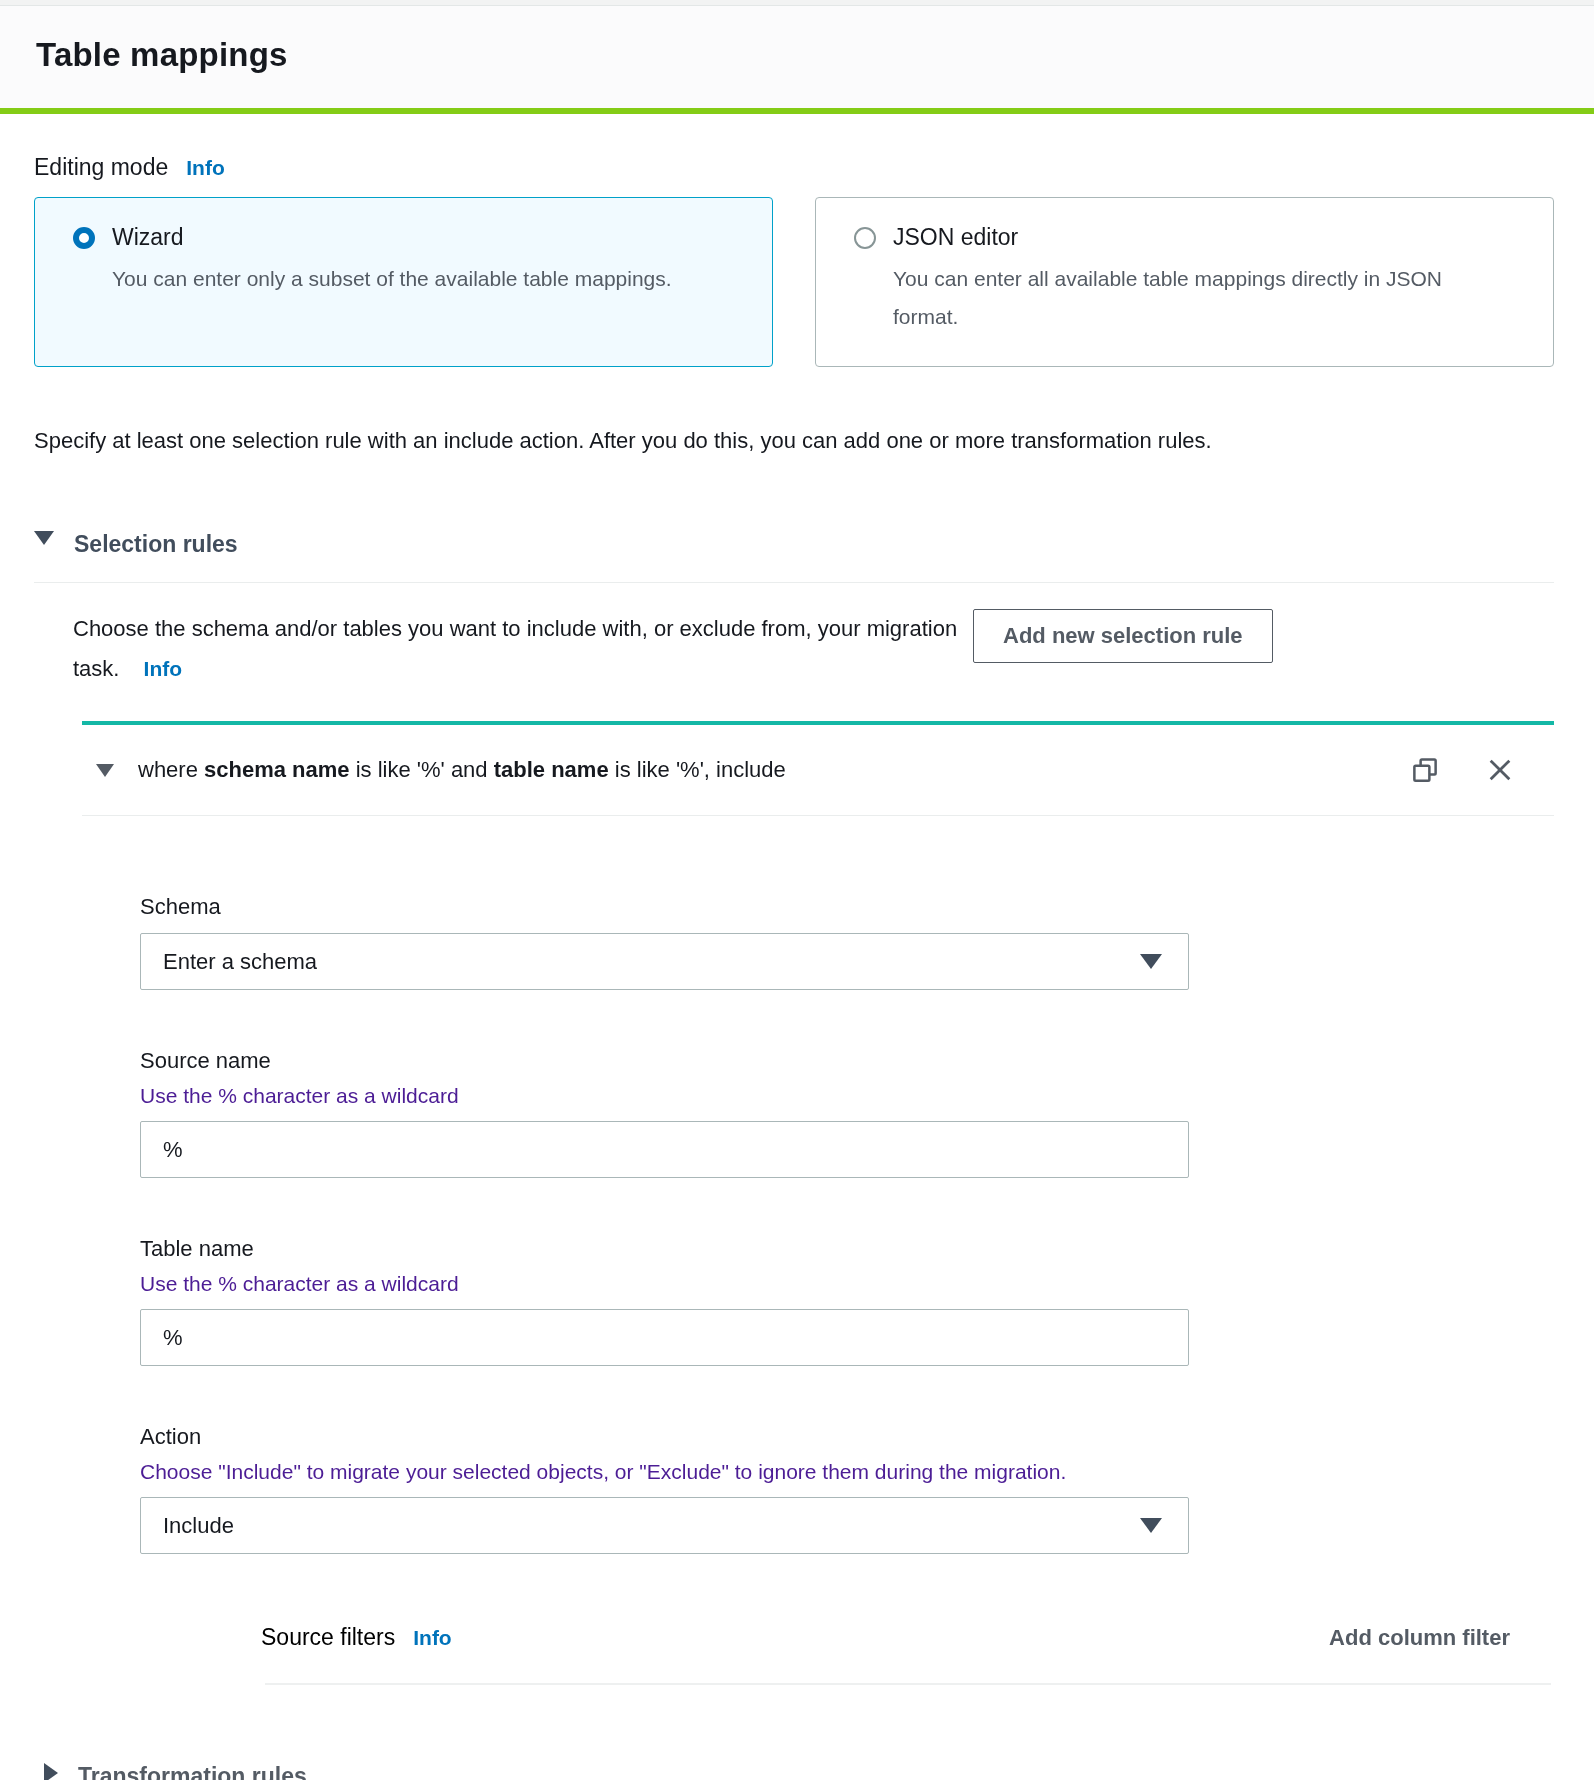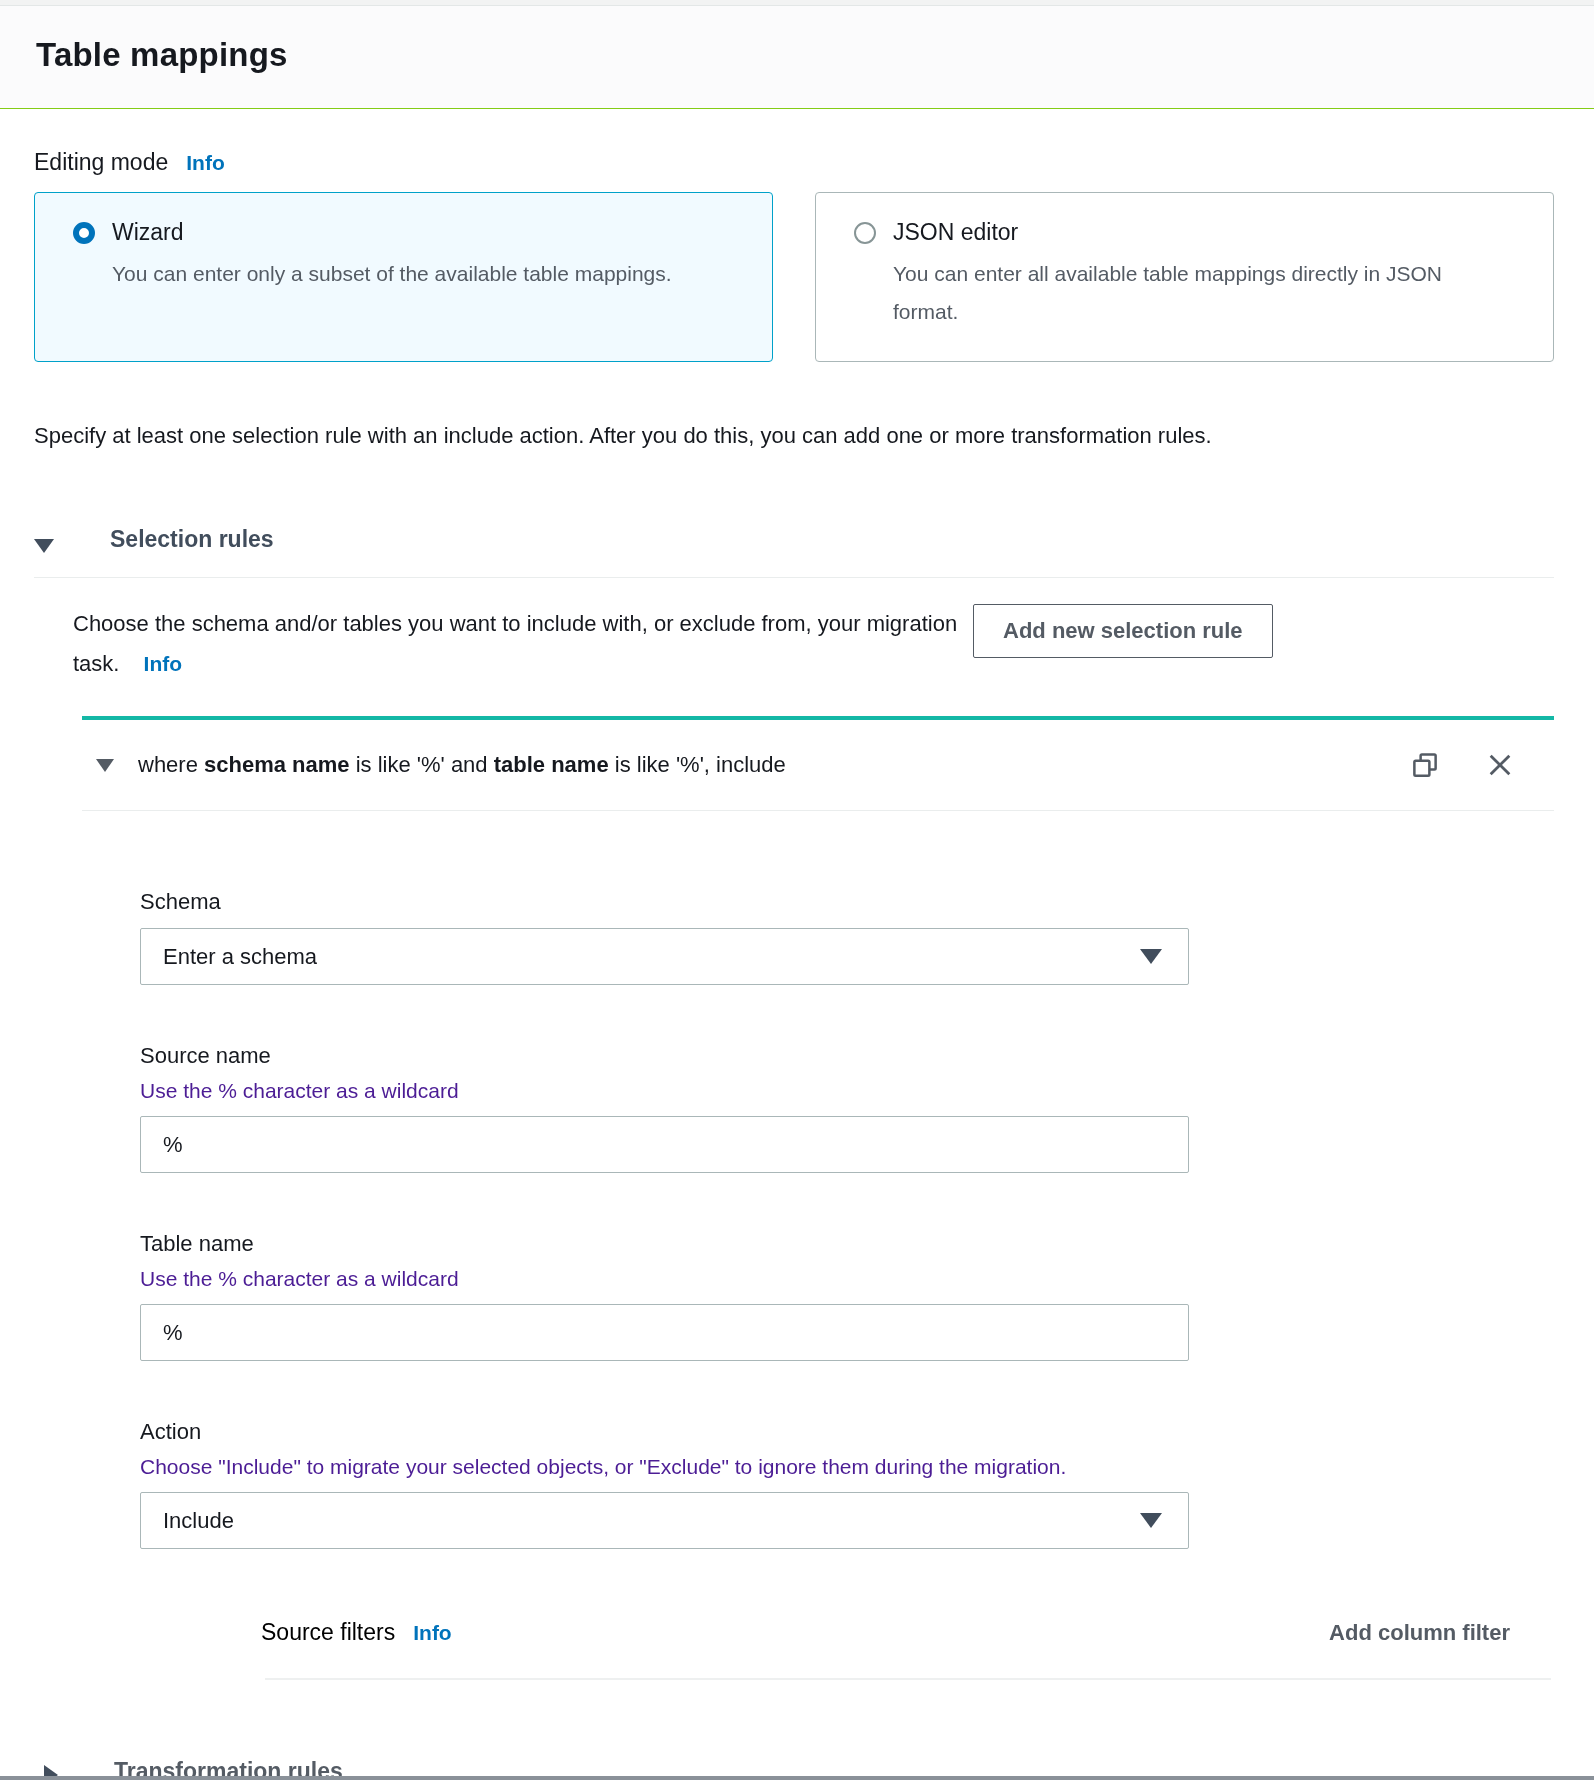--- a/index.html
+++ b/index.html
@@ -8,21 +8,21 @@
     font-family: "Liberation Sans", "DejaVu Sans", sans-serif;
     color: #16191f;
     width: 1594px;
   }
   .page { position: relative; width: 1594px; min-height: 1780px; background: #fff; overflow: hidden; }
 
   
   .top-strip { height: 6px; background: #f2f3f3; border-bottom: 1px solid #e3e7e7; }
   .panel-header {
     background: #fbfbfc;
-    border-bottom: 1px solid #84cc16;
+    border-bottom: 6px solid #84cc16;
     padding: 30px 28px 34px 36px;
   }
   .panel-header h1 { font-size: 33px; font-weight: 700; color: #16191f; letter-spacing: 0.2px; }
 
   
   .content { padding: 0 40px 0 34px; }
 
   .editing-mode-row { margin-top: 40px; display: flex; align-items: baseline; }
   .editing-mode-row .field-label-lg { font-size: 23px; color: #16191f; }
   .info-link {
@@ -53,21 +53,21 @@
     font-size: 21px; line-height: 38px; color: #545b64; max-width: 560px;
   }
 
   .intro {
     margin-top: 54px;
     font-size: 22px; line-height: 40px; color: #16191f;
     max-width: 1290px;
   }
 
   
-  .section-header { display: flex; align-items: flex-end; margin-top: 70px; cursor: pointer; gap: 36px; }
+  .section-header { display: flex; align-items: flex-start; margin-top: 70px; cursor: pointer; }
   .section-header .tri { flex: 0 0 auto; }
   .section-header .section-title { font-size: 23px; font-weight: 700; color: #414d5c; margin-left: 20px; }
   .section-header.collapsed .section-title { color: #545b64; }
   .section-divider { border: none; border-top: 1px solid #eaeded; margin-top: 24px; }
 
   .tri-down { width: 0; height: 0; border-left: 10px solid transparent; border-right: 10px solid transparent; border-top: 14px solid #414d5c; }
   .tri-right { width: 0; height: 0; border-top: 10px solid transparent; border-bottom: 10px solid transparent; border-left: 14px solid #414d5c; }
 
   
   .desc-row { display: flex; align-items: flex-start; margin-top: 26px; }

